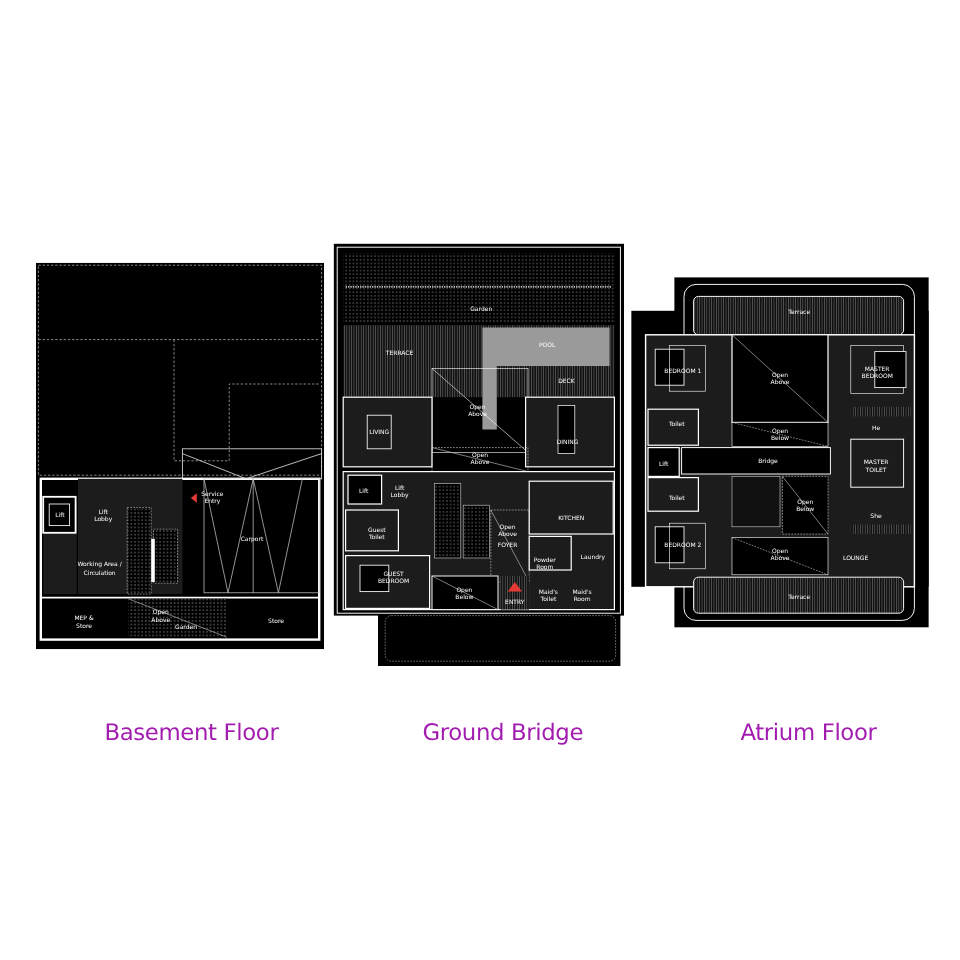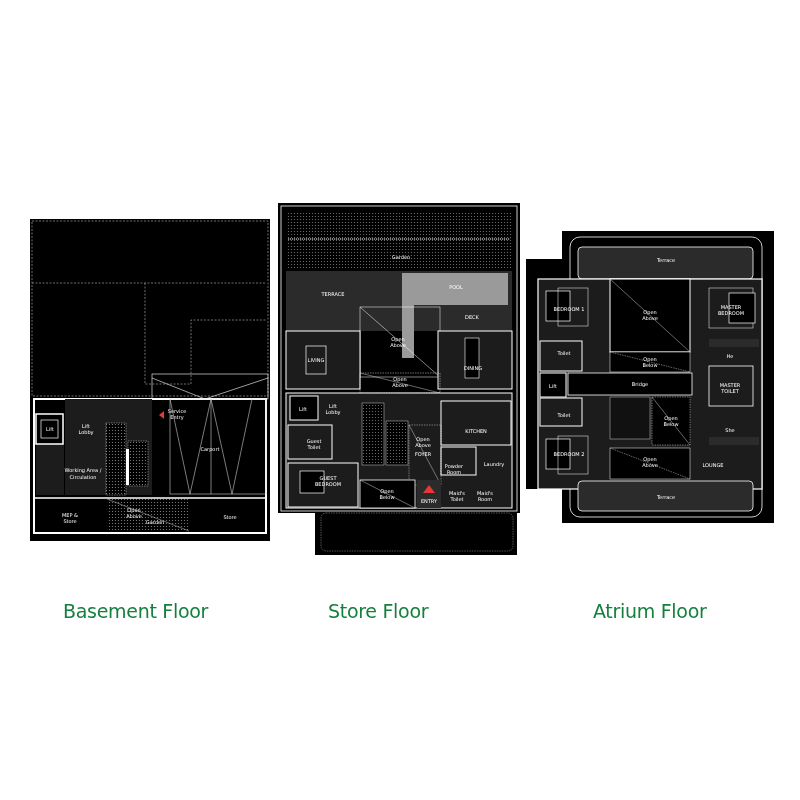--- a/index.html
+++ b/index.html
@@ -1,19 +1,19 @@
 <!DOCTYPE html>
 <html><head>
 <meta charset="utf-8">
 <style>
   html, body { margin:0; padding:0; background:#ffffff; }
   body { width:800px; height:800px; position:relative; overflow:hidden; font-family:"DejaVu Sans", sans-serif; }
   .plan { position:absolute; }
   .plan svg { display:block; }
-  .caption { position:absolute; top:600px; font-family:"DejaVu Sans", sans-serif; font-size:19px; color:#15803d; letter-spacing:-0.3px; white-space:nowrap; }
+  .caption { position:absolute; top:600px; font-family:"DejaVu Sans", sans-serif; font-size:19px; color:#a21caf; letter-spacing:-0.3px; white-space:nowrap;margin-left:24px; }
   .lbl { font-family:"DejaVu Sans", sans-serif; fill:#ffffff; font-size:5px; text-anchor:middle; }
 </style>
 </head>
 <body>
 
 <div class="plan" style="left:30px; top:219px;">
 <svg width="240" height="322" viewBox="0 0 240 322">
   <defs>
     <pattern id="dots" width="3" height="3" patternUnits="userSpaceOnUse">
       <rect width="3" height="3" fill="#000"></rect>
@@ -240,14 +240,14 @@
   <text class="lbl" x="124" y="230">Open</text>
   <text class="lbl" x="124" y="236">Above</text>
   <text class="lbl" x="187" y="236">LOUNGE</text>
 
   <rect x="52" y="250" width="175" height="30" rx="4" fill="url(#hatch3)" stroke="#fff" stroke-width="0.8"></rect>
   <text class="lbl" x="140" y="268">Terrace</text>
 </svg>
 </div>
 
 <div class="caption" style="left:63px;">Basement Floor</div>
-<div class="caption" style="left:328px;">Store Floor</div>
+<div class="caption" style="left:328px;">Ground Bridge</div>
 <div class="caption" style="left:593px;">Atrium Floor</div>
 
 </body></html>

